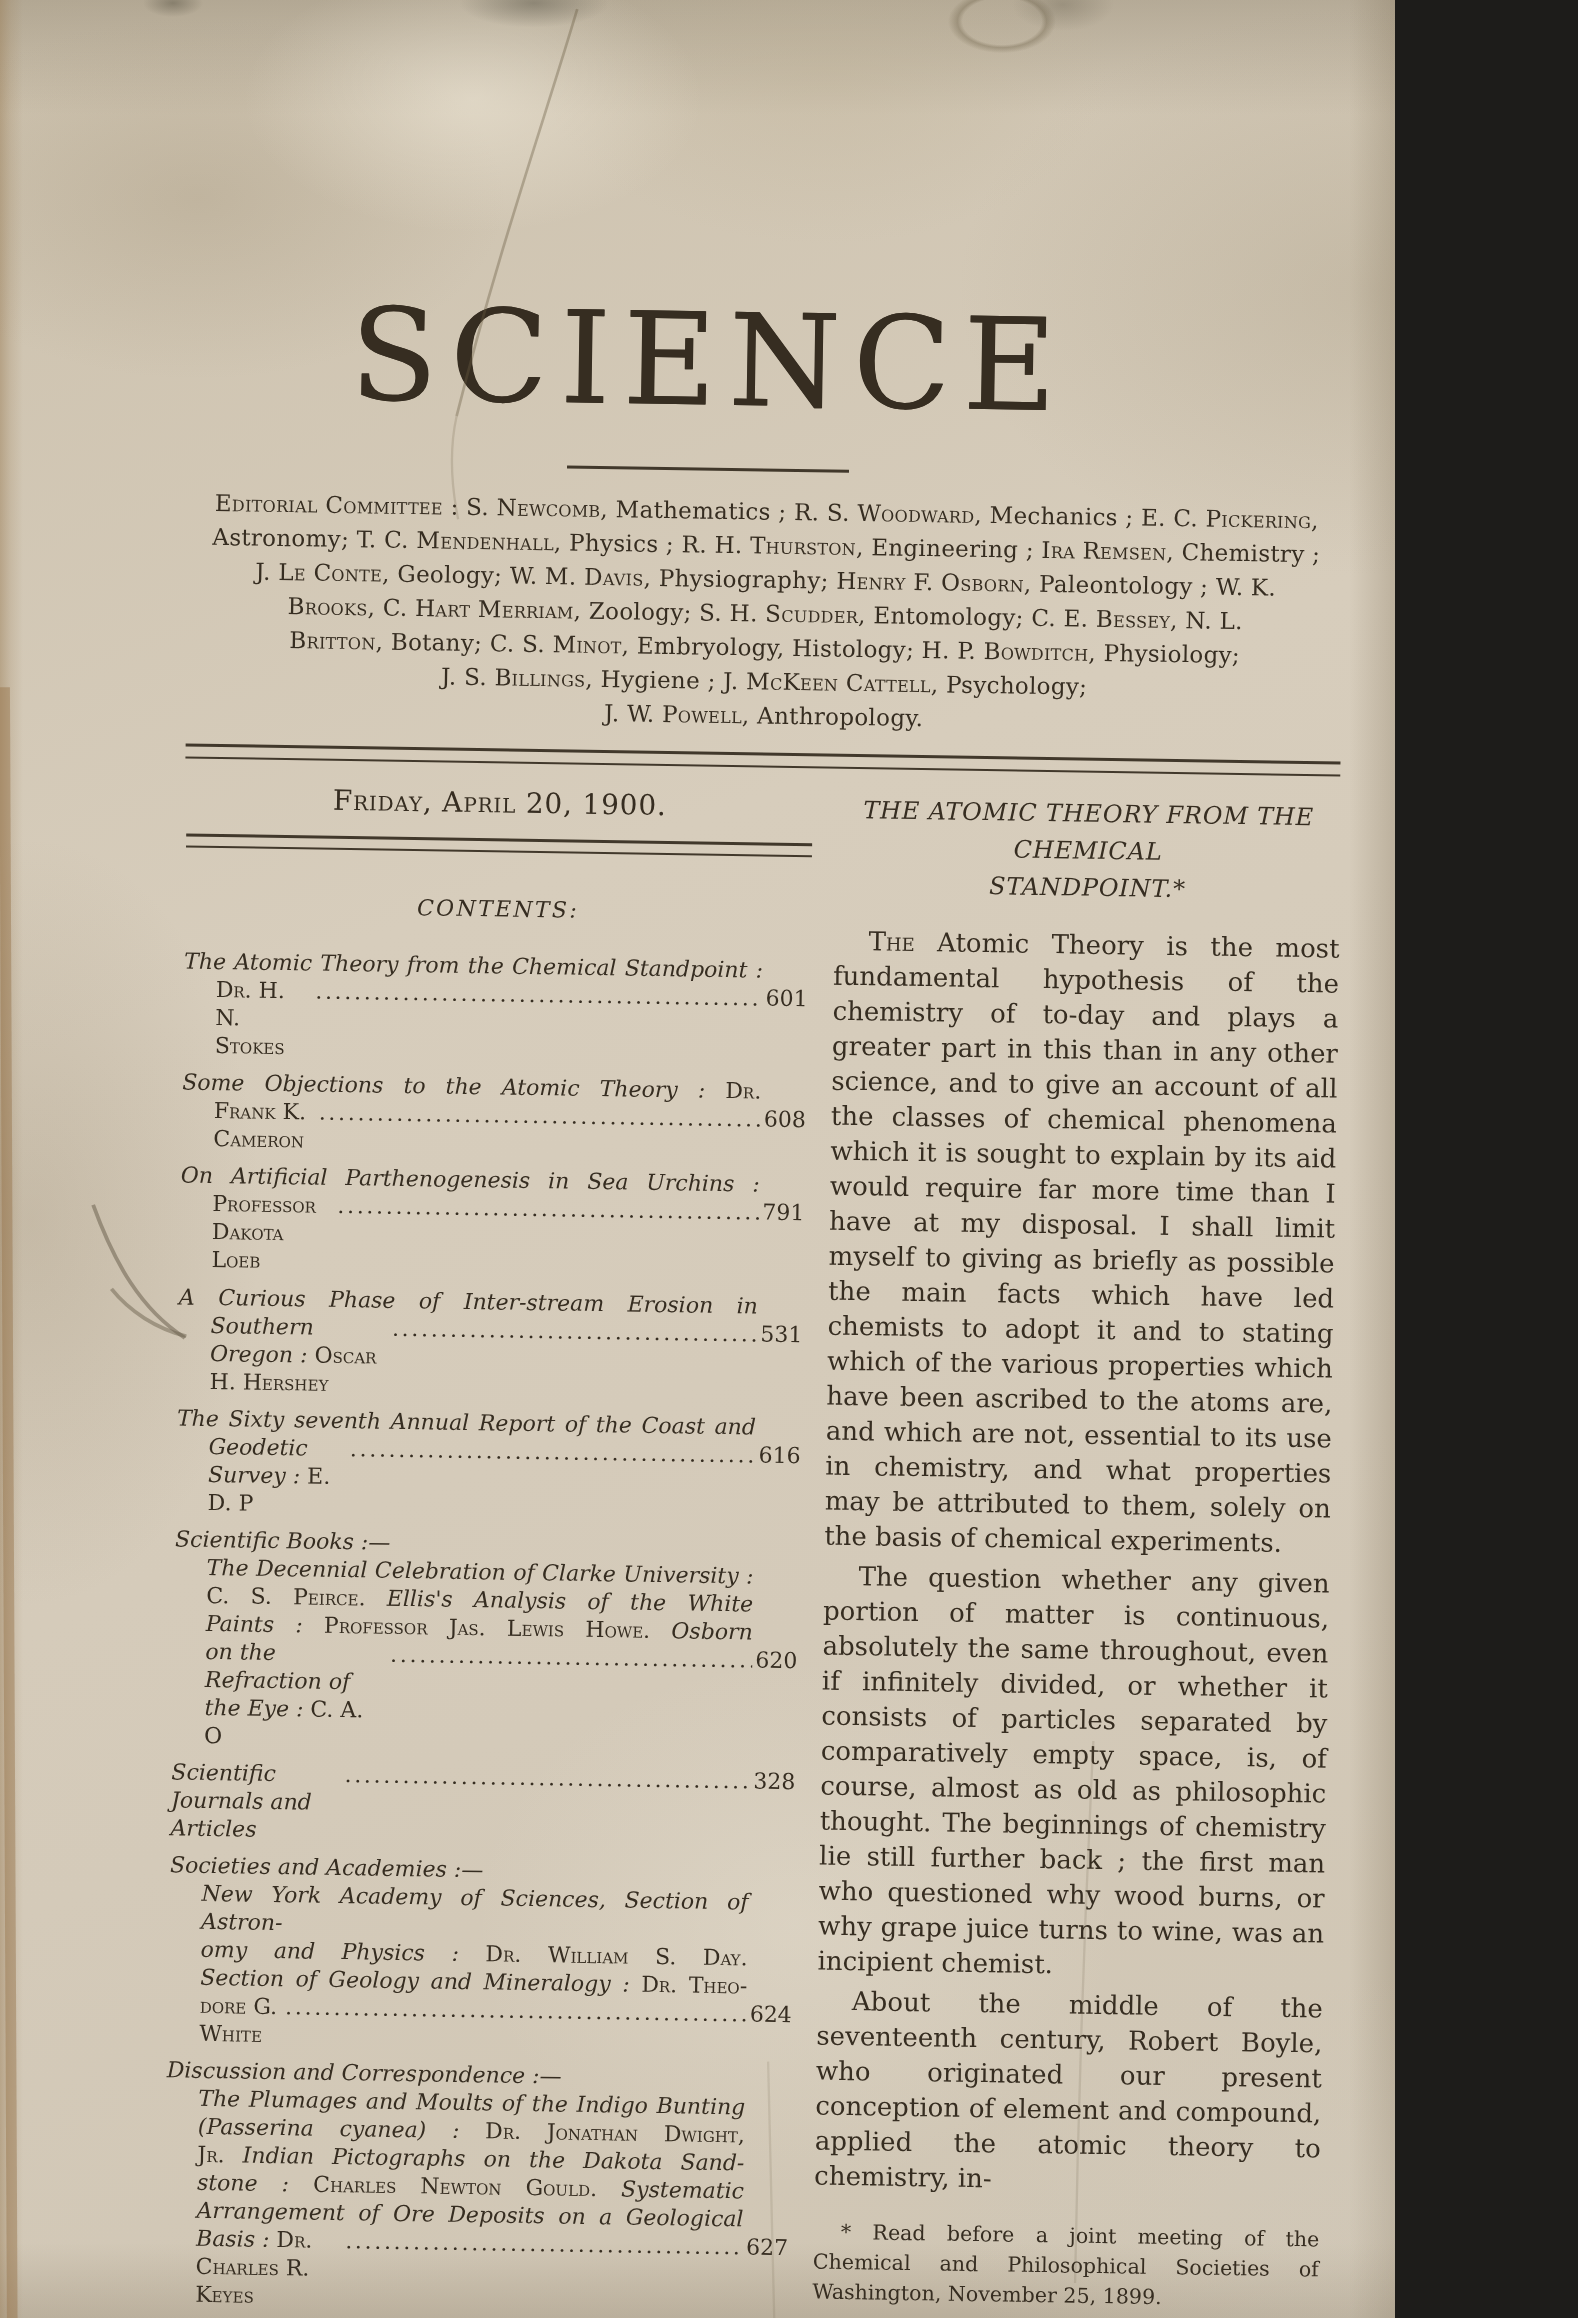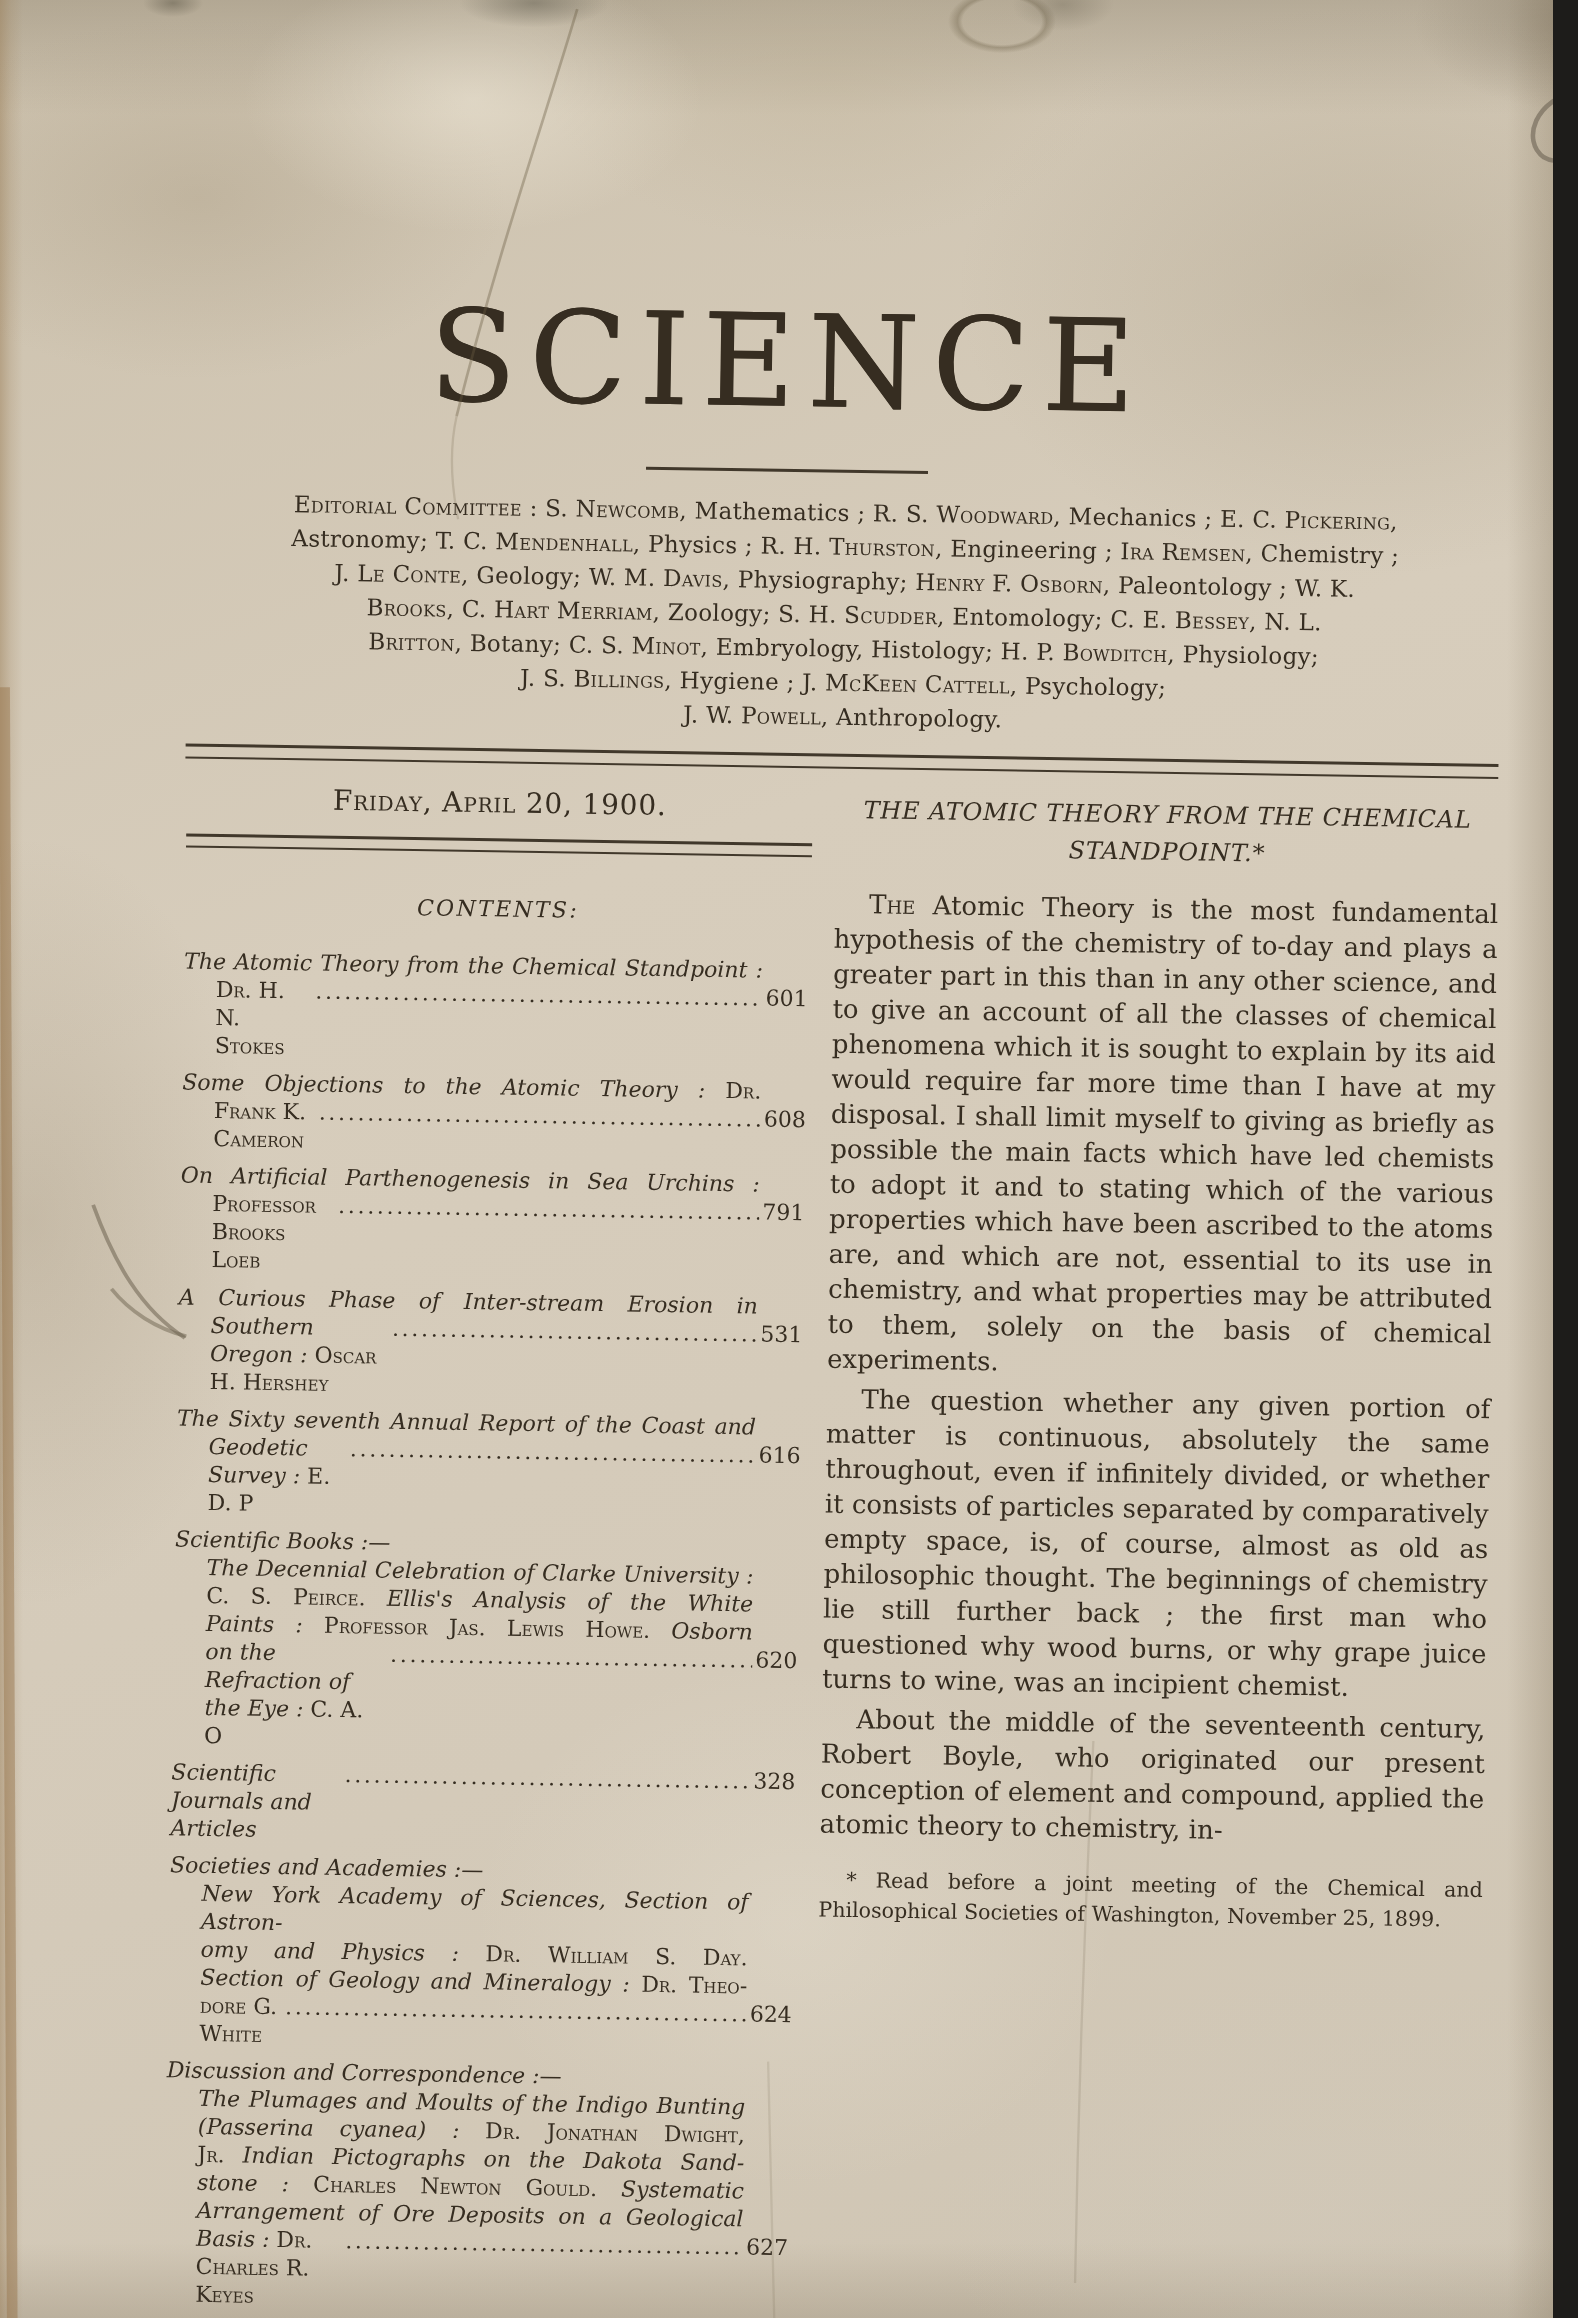--- a/index.html
+++ b/index.html
@@ -3,21 +3,21 @@
 <meta charset="utf-8">
 <style>
   :root{
     --paper:#d4cab9;
     --ink:#362d21;
     --rule:#41382b;
   }
   html,body{margin:0;padding:0;background:#1d1c1a;}
   .photo{
     position:relative;
-    width:1553px;height:2319px;
+    width:1395px;height:2319px;
     overflow:hidden;
     font-family:"DejaVu Serif","Liberation Serif",serif;
     color:var(--ink);
     background:
       radial-gradient(107px 35px at 534px 3.1px, rgba(104,99,84,.55), transparent 70%),
       radial-gradient(43px 20px at 173px 3.1px, rgba(92,86,70,.5), transparent 70%),
       radial-gradient(73px 38px at 1063px 4.6px, rgba(118,110,92,.42), transparent 70%),
       radial-gradient(73px 43px at 1002px 21.4px, transparent 54%, rgba(122,110,86,.45) 61%, transparent 74%),
       radial-gradient(229px 122px at 1579px 23px, rgba(118,106,86,.38), transparent 72%),
       radial-gradient(328px 191px at 473px 99px, rgba(238,231,215,.55), transparent 70%),
@@ -191,21 +191,21 @@
                 <span class="toc-text"><span class="sc">Frank K. Cameron</span></span>
                 <span class="leader"></span>
                 <span class="pagenum">608</span>
               </div>
             </div>
             <div class="toc-block">
               <div class="toc-line ind0 j">
                 <span class="toc-text"><span class="it">On Artificial Parthenogenesis in Sea Urchins :</span></span>
               </div>
               <div class="toc-line ind1">
-                <span class="toc-text"><span class="sc">Professor Brooks Loeb</span></span>
+                <span class="toc-text"><span class="sc">Professor Dakota Loeb</span></span>
                 <span class="leader"></span>
                 <span class="pagenum">791</span>
               </div>
             </div>
             <div class="toc-block">
               <div class="toc-line ind0 j">
                 <span class="toc-text"><span class="it">A Curious Phase of Inter-stream Erosion in</span></span>
               </div>
               <div class="toc-line ind1">
                 <span class="toc-text"><span class="it">Southern Oregon :  </span><span class="sc">Oscar H. Hershey</span></span>

